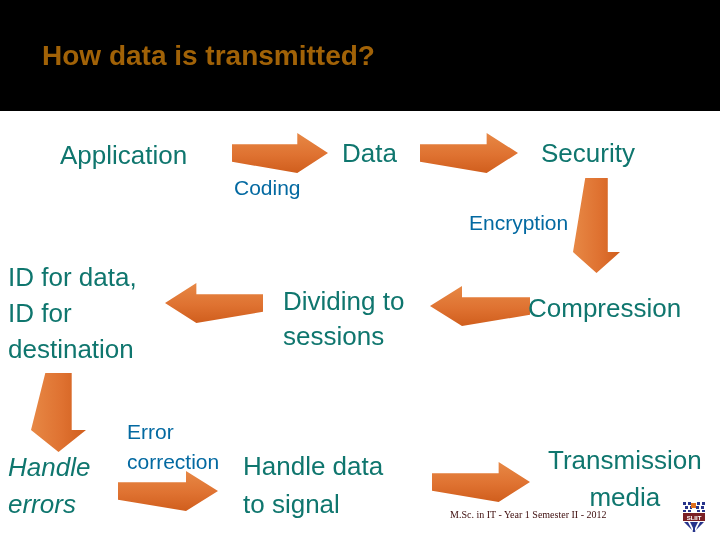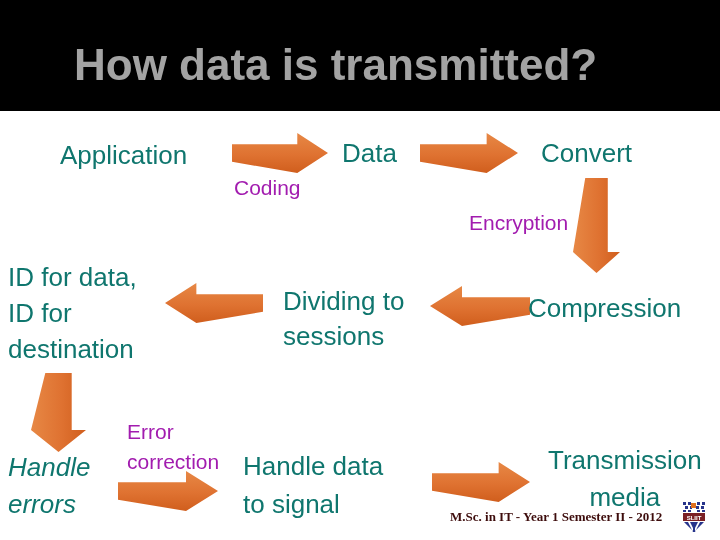--- a/index.html
+++ b/index.html
@@ -3,57 +3,57 @@
 <meta charset="utf-8">
 <style>
   html,body{margin:0;padding:0;background:#888;}
   #slide{
     position:relative;width:720px;height:540px;background:#ffffff;
     overflow:hidden;font-family:"Liberation Sans",sans-serif;
   }
   
   .title-band{position:absolute;left:0;top:0;width:720px;height:111px;background:#000000;}
   .slide-title{
-    position:absolute;left:42px;top:40px;font-size:44px;font-weight:bold;
-    color:#a3a3a3;letter-spacing:0px;white-space:nowrap;margin-left:32px;
+    position:absolute;left:42px;top:40px;font-size:28px;font-weight:bold;
+    color:#a16207;letter-spacing:0px;white-space:nowrap;
   }
   
   .step{position:absolute;font-size:26px;color:#0f766e;white-space:pre-line;line-height:36px;}
-  .glabel{position:absolute;font-size:21px;color:#a21caf;white-space:pre-line;line-height:30px;}
+  .glabel{position:absolute;font-size:21px;color:#0369a1;white-space:pre-line;line-height:30px;}
   
   .arr{position:absolute;}
   .arr-r{background:linear-gradient(180deg,#E78845 0%,#DF7231 55%,#D05E1D 100%);
          clip-path:polygon(0 28%,68% 28%,68% 0,100% 50%,68% 100%,0 72%);}
   .arr-l{background:linear-gradient(180deg,#E78845 0%,#DF7231 55%,#D05E1D 100%);
          clip-path:polygon(100% 28%,32% 28%,32% 0,0 50%,32% 100%,100% 72%);}
   .arr-d{background:linear-gradient(90deg,#E78845 0%,#DF7231 55%,#D05E1D 100%);}
   .arr-d1{clip-path:polygon(26% 0,74% 0,74% 78%,100% 78%,50% 100%,0 78%);}
   .arr-d2{clip-path:polygon(26% 0,74% 0,74% 72%,100% 72%,50% 100%,0 72%);}
   
   .footer-text{
     position:absolute;left:450px;top:509px;font-family:"Liberation Serif",serif;
-    font-size:13px;font-weight:bold;color:#3D0C0C;white-space:nowrap;
+    font-size:10px;font-weight:normal;color:#3D0C0C;white-space:nowrap;
   }
   .logo{position:absolute;left:682px;top:501px;width:24px;height:32px;}
 </style>
 </head>
 <body>
 
 <div id="slide">
 
   <div class="title-band">
     <div class="slide-title">How data is transmitted?</div>
   </div>
 
   <div class="step" style="left:60px;top:137px;">Application</div>
   <div class="arr arr-r" style="left:232px;top:133px;width:96px;height:40px;"></div>
   <div class="glabel" style="left:234px;top:173px;">Coding</div>
   <div class="step" style="left:342px;top:135px;">Data</div>
   <div class="arr arr-r" style="left:420px;top:133px;width:98px;height:40px;"></div>
-  <div class="step" style="left:541px;top:135px;">Convert</div>
+  <div class="step" style="left:541px;top:135px;">Security</div>
 
   <div class="arr arr-d arr-d1" style="left:573px;top:178px;width:47px;height:95px;"></div>
   <div class="glabel" style="left:469px;top:208px;">Encryption</div>
 
   <div class="step" style="left:8px;top:259px;">ID for data,
 ID for
 destination</div>
   <div class="arr arr-l" style="left:165px;top:283px;width:98px;height:40px;"></div>
   <div class="step" style="left:283px;top:284px;line-height:35px;">Dividing to
 sessions</div>

